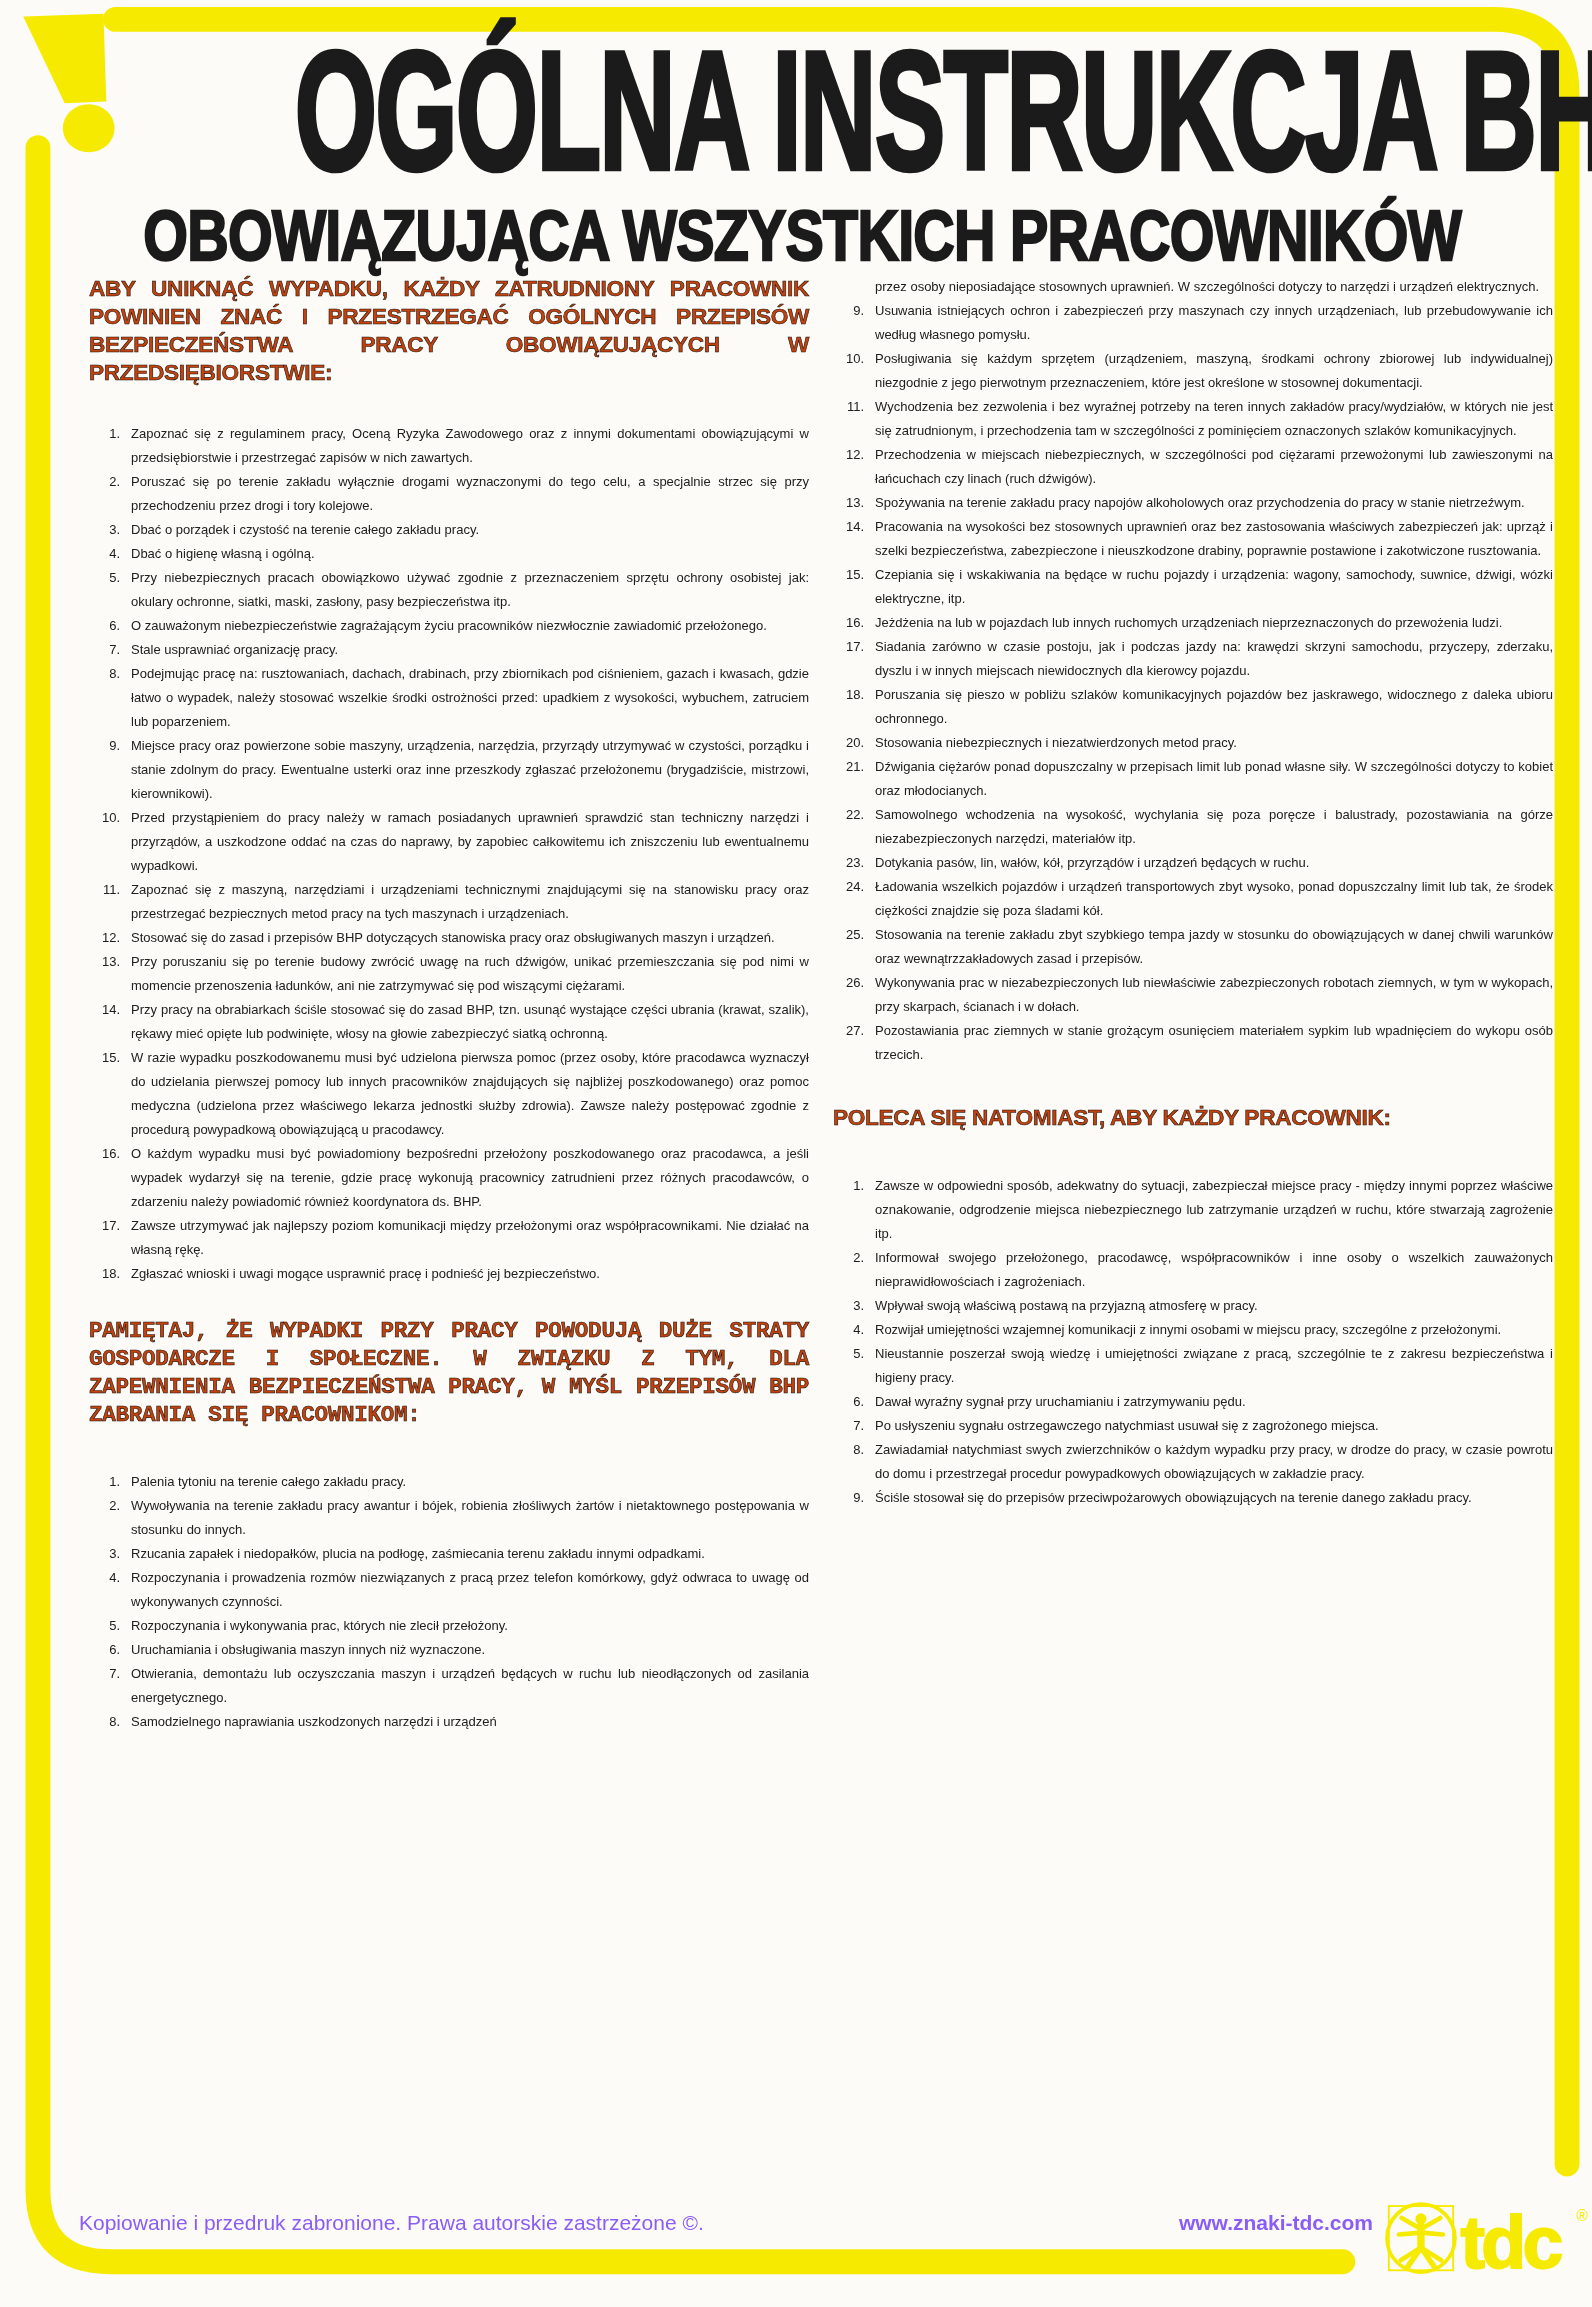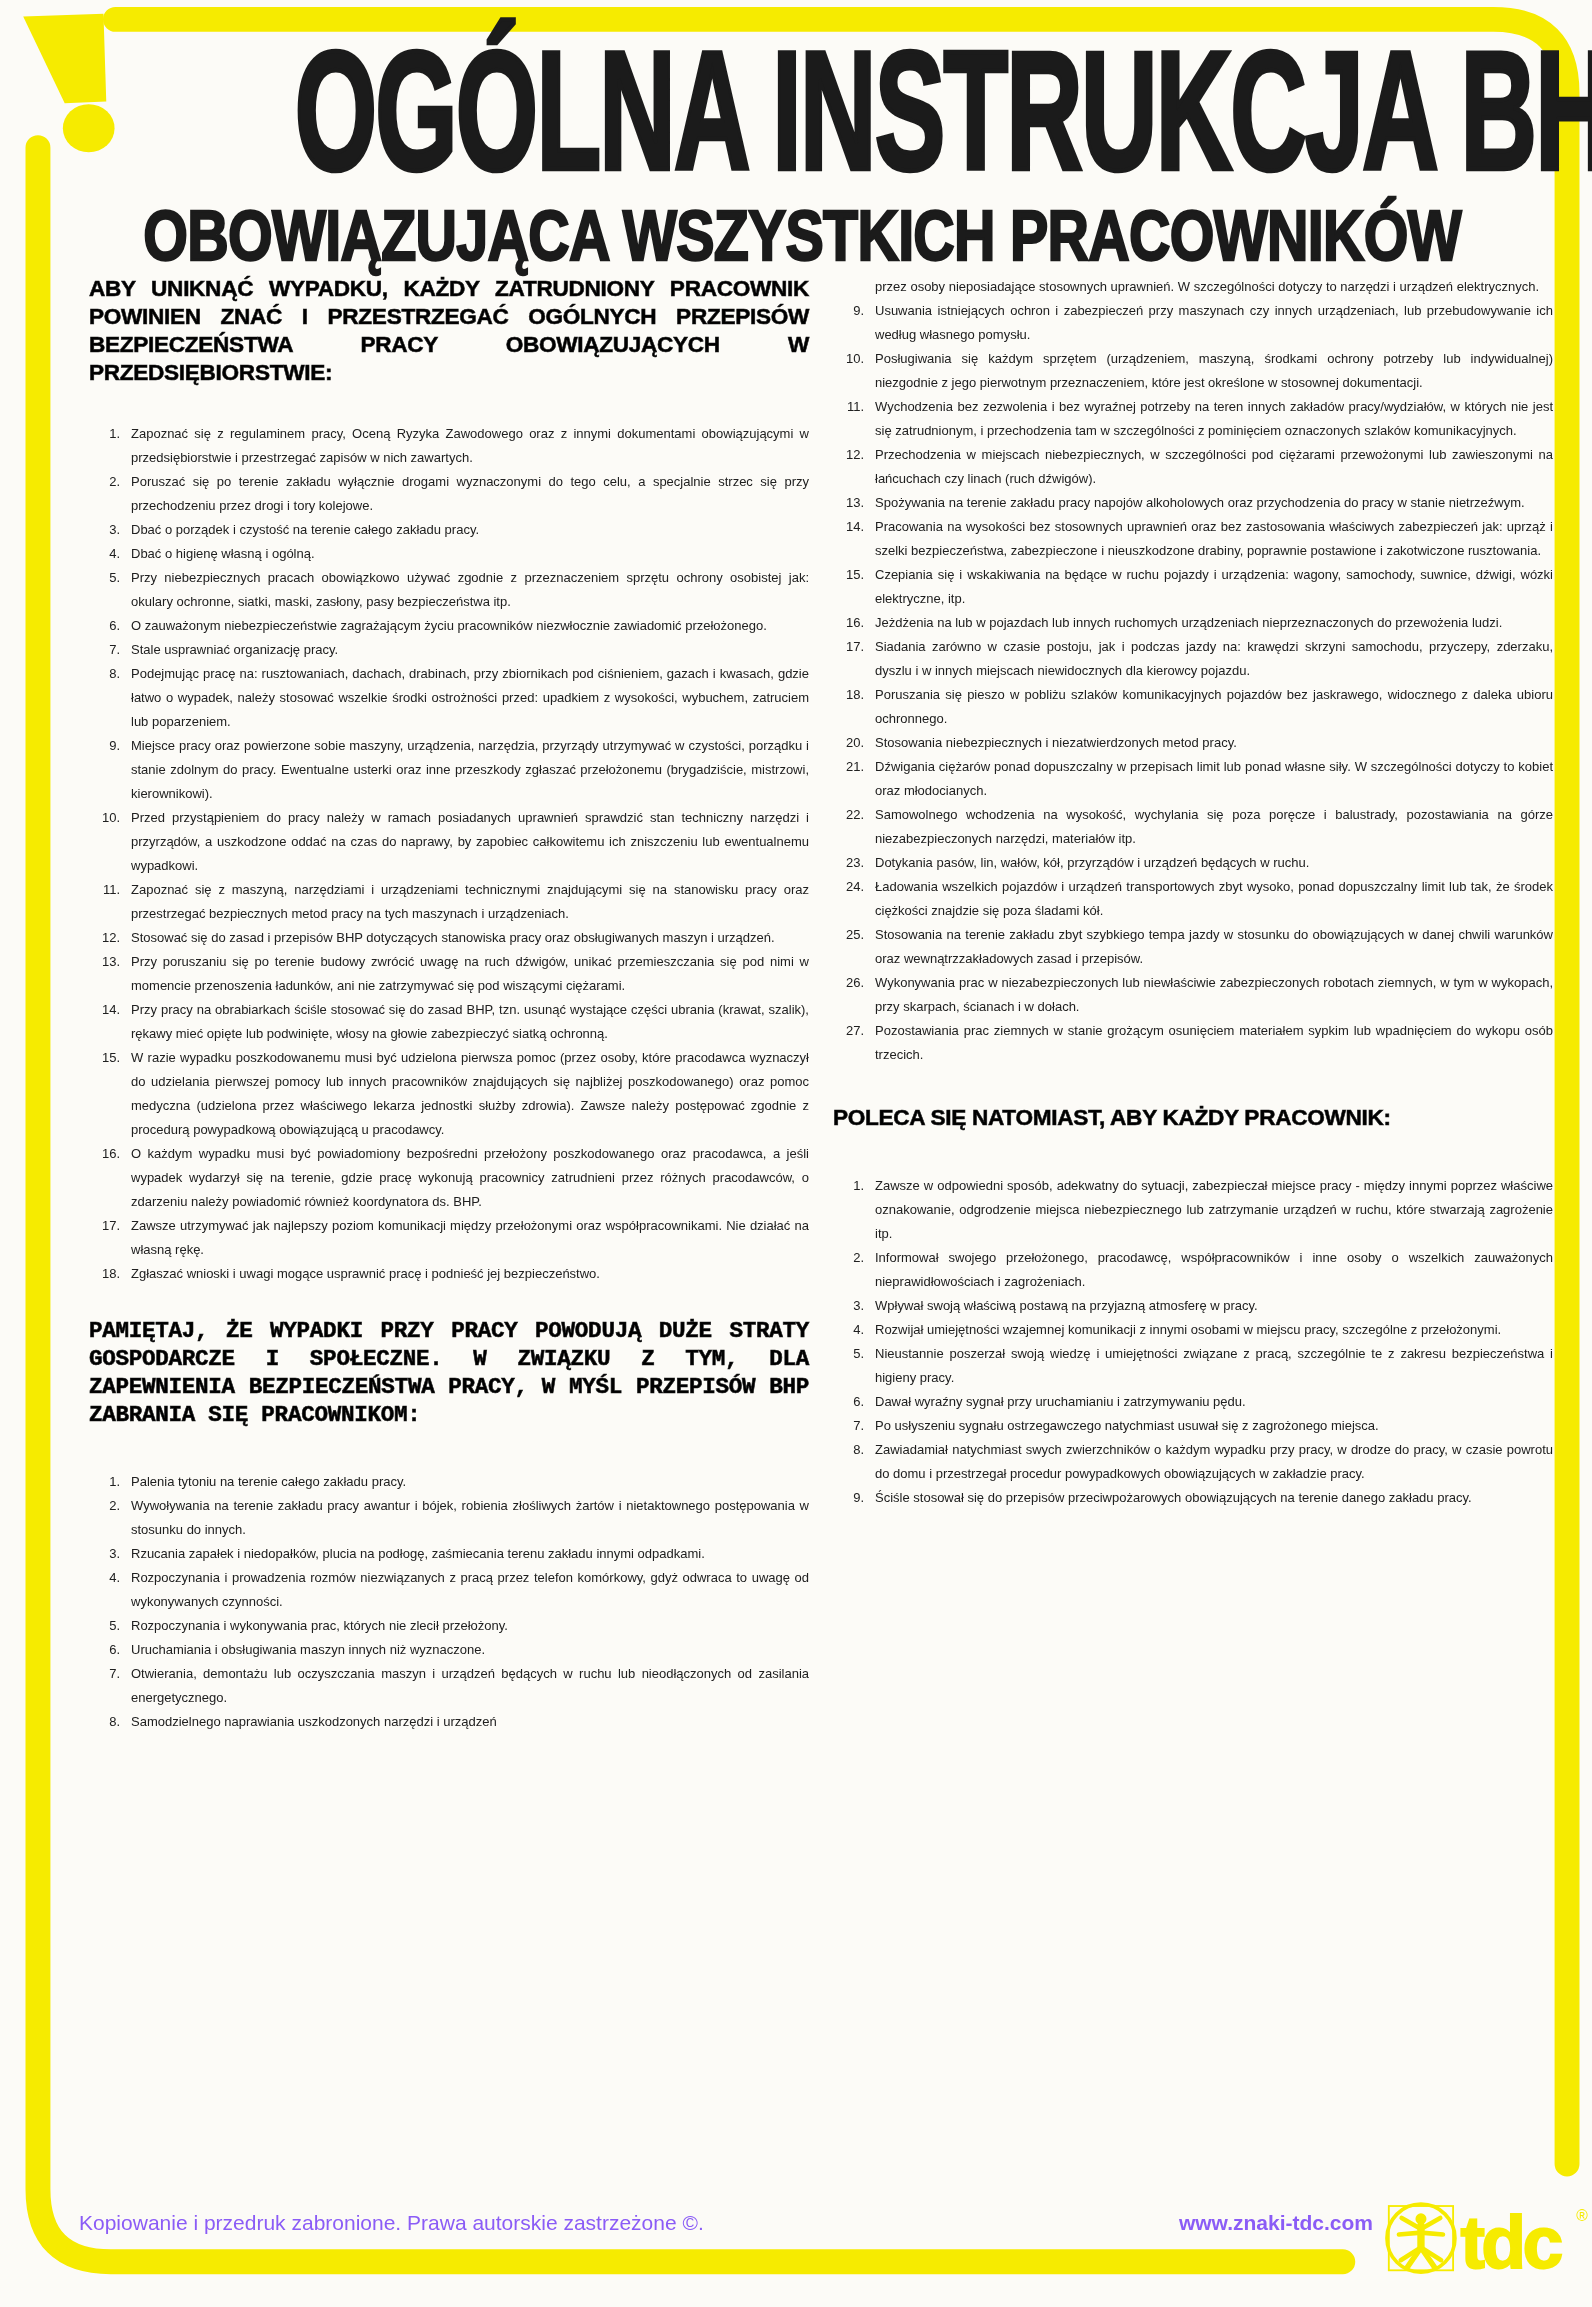--- a/index.html
+++ b/index.html
@@ -22,21 +22,21 @@
     margin-top:3.7px; font-size:70px; line-height:1; font-weight:700; color:#1b1b1b;
     white-space:nowrap; letter-spacing:-0.9px;
     transform:scaleX(.82); transform-origin:50% 50%;
     -webkit-text-stroke:2.3px #1b1b1b;
   }
 
   .columns{ position:absolute; top:275px; left:89px; width:1464px; display:flex; gap:24px; }
   .col{ width:720px; }
 
   .lead{
-    font-size:22.6px; line-height:28px; font-weight:700; color:#000000;
+    font-size:22.6px; line-height:28px; font-weight:700; color:#c2410c;
     text-align:justify; letter-spacing:-0.3px;
     -webkit-text-stroke:0.6px #161616;
   }
   .lead.intro{ margin-bottom:35px; }
   .lead.warning{ margin-top:31px; margin-bottom:41px;font-family:Liberation Mono, monospace; }
   .lead.recommend{ margin-top:37px; margin-bottom:42px; }
 
   .list{ font-size:13px; line-height:24px; }
   .li{ display:flex; align-items:flex-start; }
   .num{ flex:0 0 42px; text-align:right; padding-right:11px; white-space:nowrap; }
@@ -191,21 +191,21 @@
           <div class="li">
             <span class="num"></span>
             <span class="txt">przez osoby nieposiadające stosownych uprawnień. W szczególności dotyczy to narzędzi i urządzeń elektrycznych.</span>
           </div>
           <div class="li">
             <span class="num">9.</span>
             <span class="txt">Usuwania istniejących ochron i zabezpieczeń przy maszynach czy innych urządzeniach, lub przebudowywanie ich według własnego pomysłu.</span>
           </div>
           <div class="li">
             <span class="num">10.</span>
-            <span class="txt">Posługiwania się każdym sprzętem (urządzeniem, maszyną, środkami ochrony potrzeby lub indywidualnej) niezgodnie z jego pierwotnym przeznaczeniem, które jest określone w stosownej dokumentacji.</span>
+            <span class="txt">Posługiwania się każdym sprzętem (urządzeniem, maszyną, środkami ochrony zbiorowej lub indywidualnej) niezgodnie z jego pierwotnym przeznaczeniem, które jest określone w stosownej dokumentacji.</span>
           </div>
           <div class="li">
             <span class="num">11.</span>
             <span class="txt">Wychodzenia bez zezwolenia i bez wyraźnej potrzeby na teren innych zakładów pracy/wydziałów, w których nie jest się zatrudnionym, i przechodzenia tam w szczególności z pominięciem oznaczonych szlaków komunikacyjnych.</span>
           </div>
           <div class="li">
             <span class="num">12.</span>
             <span class="txt">Przechodzenia w miejscach niebezpiecznych, w szczególności pod ciężarami przewożonymi lub zawieszonymi na łańcuchach czy linach (ruch dźwigów).</span>
           </div>
           <div class="li">

